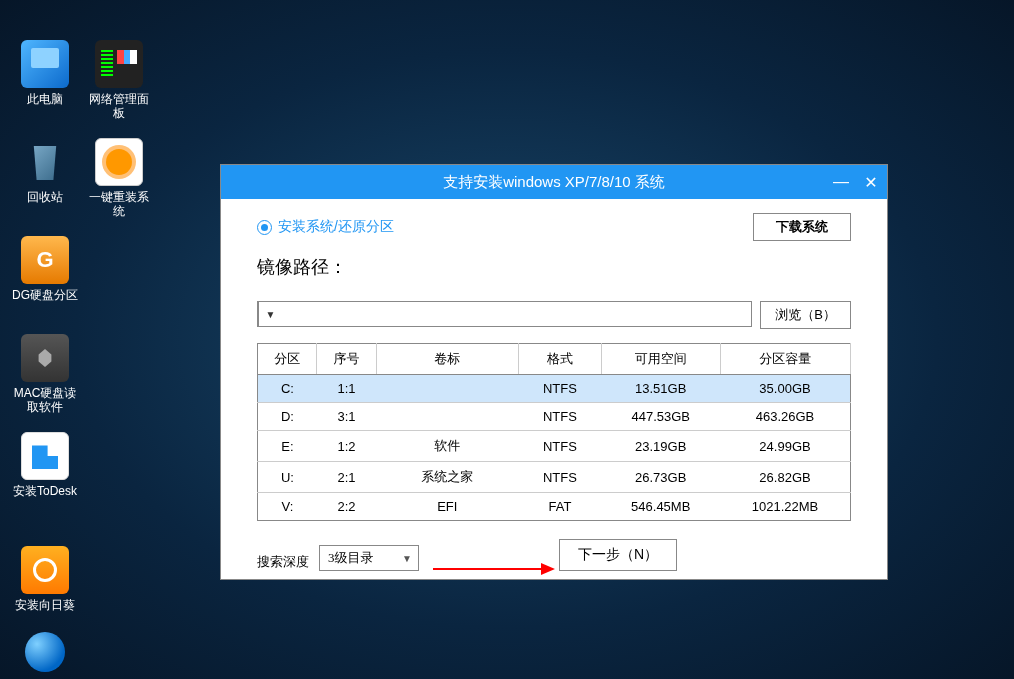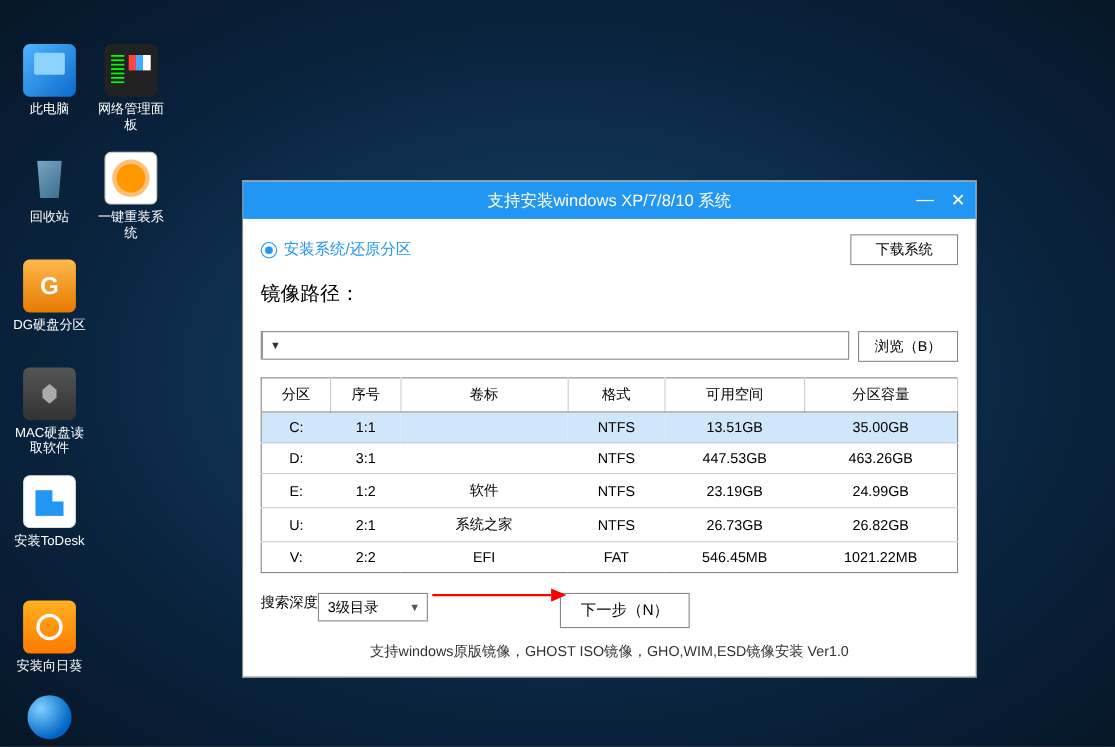--- a/index.html
+++ b/index.html
@@ -67,21 +67,21 @@
   }
   .titlebar .ctrl {
     color: #fff;
     font-size: 16px;
     cursor: pointer;
     width: 16px;
     text-align: center;
   }
 
   .body-area {
-    padding: 14px 16px 8px;
+    padding: 14px 36px 8px;
   }
 
   .radio-row {
     display: flex;
     align-items: center;
     gap: 18px;
     margin-bottom: 14px;
   }
   .radio {
     display: flex;
@@ -106,21 +106,21 @@
   .radio.selected .rlabel { color: #2196f3; }
 
   .btn {
     border: 1px solid #888;
     background: #fff;
     padding: 4px 14px;
     font-size: 13px;
     cursor: pointer;
     font-family: inherit;
   }
-  .btn-dl { margin-left: auto; padding: 4px 22px; }
+  .btn-dl { margin-left: auto; padding: 4px 22px; font-weight: bold; }
 
   .path-label { font-size: 18px; margin-bottom: 22px; }
   .path-row {
     display: flex;
     gap: 8px;
     margin-bottom: 14px;
   }
   .combo {
     flex: 1;
     border: 1px solid #888;
@@ -163,31 +163,32 @@
   .table th {
     border-right: 1px solid #ccc;
     background: #fff;
     border-bottom: 1px solid #888;
   }
   .table tr.selected td { background: #cfe6fb; }
   .table tr:last-child td { border-bottom: none; }
 
   .bottom-row {
     display: flex;
-    align-items: flex-start;
-    gap: 0;
+    align-items: flex-end;
+    gap: 10px;
     margin-top: 18px;
   }
   .bottom-row .sel {
     border: 1px solid #888;
     height: 26px;
     min-width: 100px;
     display: flex;
     align-items: center;
     background: #fff;
+    font-family: Liberation Serif, serif;
   }
   .bottom-row .sel .sel-text { flex:1; padding: 0 8px; font-size: 13px; }
   .bottom-row .sel .sel-arrow {
     width: 22px; height:100%;
     display:flex; align-items:center; justify-content:center;
     font-size: 10px; color:#555;
   }
   .arrow-annot {
     width: 120px;
     position: relative;
@@ -375,15 +376,14 @@
       <div class="arrow-annot">
         <svg width="130" height="24">
           <line x1="4" y1="12" x2="112" y2="12" stroke="#ff0000" stroke-width="2"></line>
           <polygon points="112,6 126,12 112,18" fill="#ff0000"></polygon>
         </svg>
       </div>
       <button class="btn-big">下一步（N）</button>
       <div style="width:18px"></div>
     </div>
 
-    <div class="footer">支持windows原版镜像，GHOST ISO镜像，GHO,WIM,ESD镜像安装 Ver1.0</div>
   </div>
 </div>
 
 </body></html>

